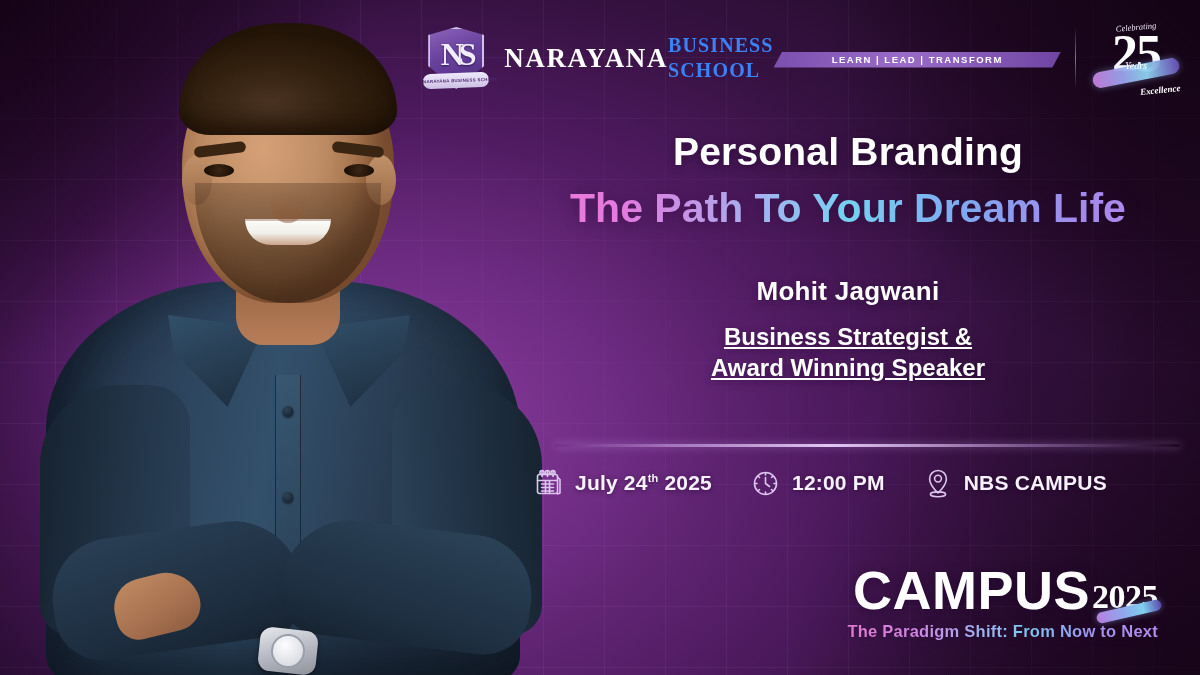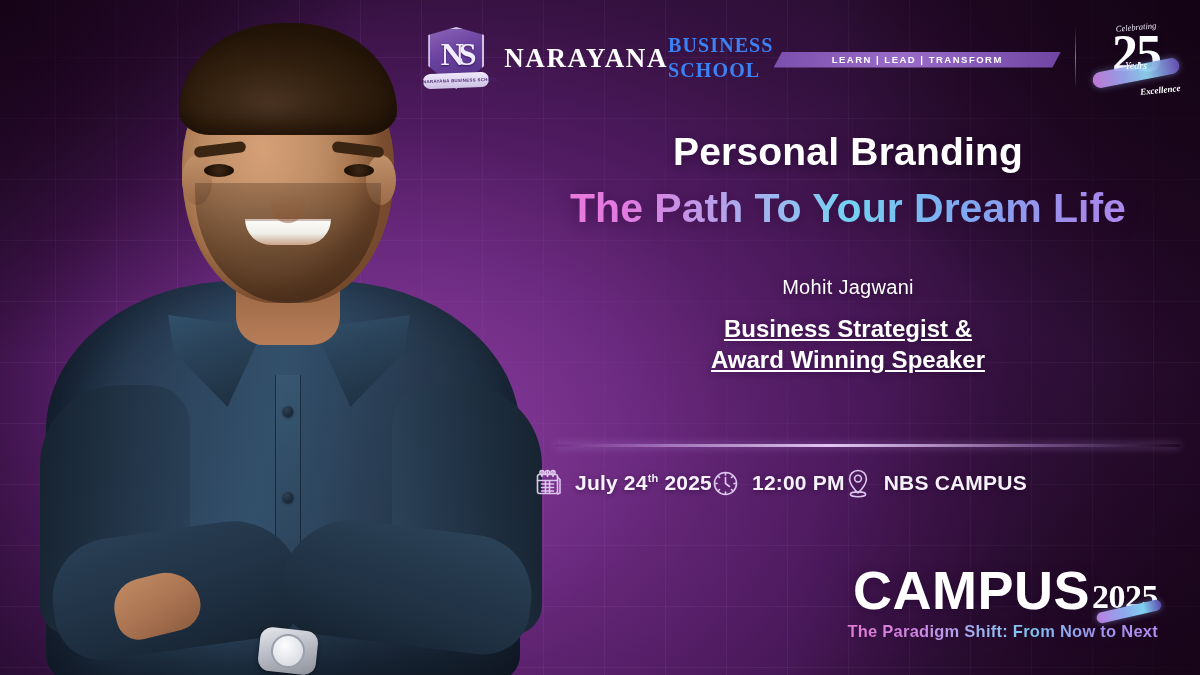--- a/index.html
+++ b/index.html
@@ -277,40 +277,40 @@
     text-shadow:0 2px 10px rgba(20,0,30,.5);
   }
   .title-sub{
     font-size:41px;font-weight:700;line-height:1.12;margin:12px 0 0;
     background:linear-gradient(90deg,#f07ad8 0%,#e27ae0 16%,#9fb6f0 38%,#74d2f2 50%,#7fa8f0 68%,#a389ea 86%,#b58bf0 100%);
     -webkit-background-clip:text;background-clip:text;
     -webkit-text-fill-color:transparent;color:transparent;
     filter:drop-shadow(0 2px 8px rgba(30,0,40,.45));
   }
   .speaker-name{
-    margin:44px 0 4px;font-size:20px;font-weight:400;color:#fff;letter-spacing:.3px;
+    margin:44px 0 4px;font-size:26px;font-weight:700;color:#fff;letter-spacing:.3px;
     text-shadow:0 2px 8px rgba(20,0,30,.45);
   }
   .speaker-role{
     margin:14px 0 0;font-size:24px;font-weight:700;color:#fff;line-height:1.32;
     text-shadow:0 2px 8px rgba(20,0,30,.4);
     text-decoration:underline;
   }
 
   .glow-divider{
     position:absolute;left:555px;width:625px;top:444px;height:3px;
     background:linear-gradient(90deg,rgba(210,170,240,0) 0%,rgba(214,178,242,.55) 18%,rgba(238,214,255,.92) 44%,rgba(206,166,236,.5) 74%,rgba(200,160,230,0) 100%);
     filter:blur(.6px);
     box-shadow:0 0 9px rgba(205,160,240,.5);
   }
 
   
   .details{
     position:absolute;left:535px;right:28px;top:468px;
-    display:flex;align-items:center;
+    display:flex;align-items:center;gap:40px;
   }
   .detail{display:flex;align-items:center;gap:13px;}
   .detail-text{
     font-size:21px;font-weight:600;color:#f6f1fb;letter-spacing:.2px;white-space:nowrap;
     text-shadow:0 1px 5px rgba(25,0,35,.5);
   }
   .detail-text sup{font-size:11px;vertical-align:super;}
   .ico{flex:0 0 auto;display:block;}
   .ico path,.ico line,.ico circle,.ico rect,.ico ellipse,.ico polyline{
     stroke:#ddc6ee;fill:none;stroke-width:1.6;

